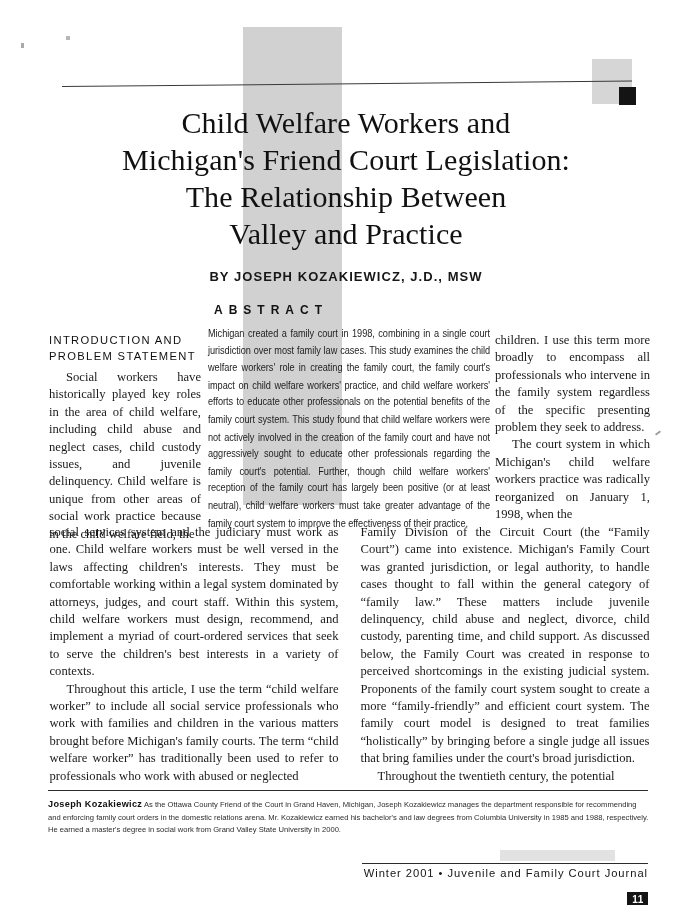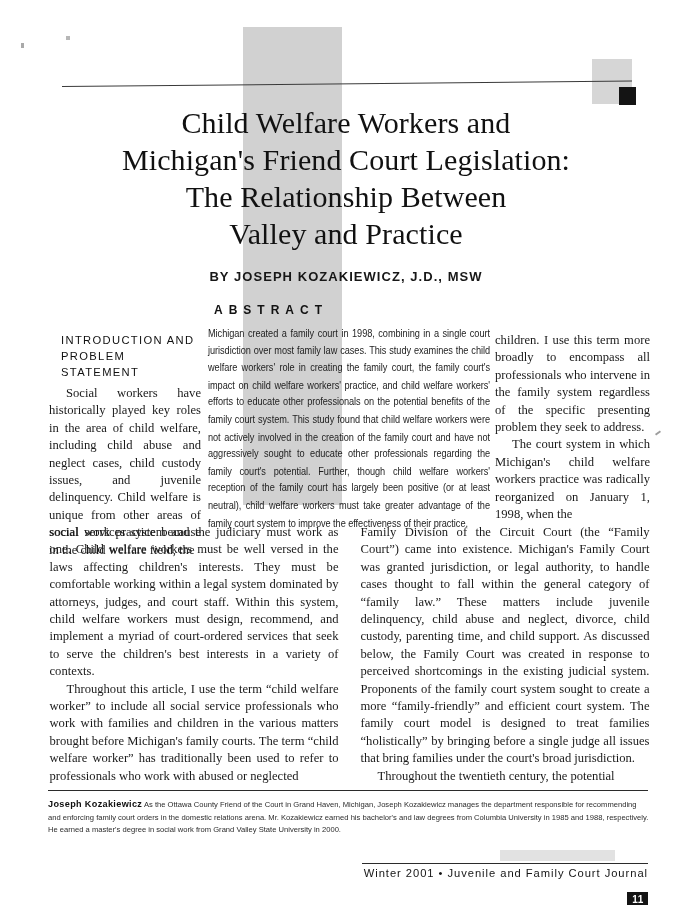--- a/index.html
+++ b/index.html
@@ -153,21 +153,21 @@
     top: 332px;
     width: 152px;
     z-index: 4;
   }
   .section-heading {
     font-family: "Liberation Sans", sans-serif;
     font-size: 11.2px;
     font-weight: normal;
     letter-spacing: 1.35px;
     line-height: 16px;
-    margin: 0 0 5px 12px;
+    margin: 0 0 5px 0;
     color: #101010;
   }
   .col-text {
     font-size: 12.6px;
     line-height: 17.4px;
     text-align: justify;
     margin: 0;
     color: #1a1a1a;
   }
 

